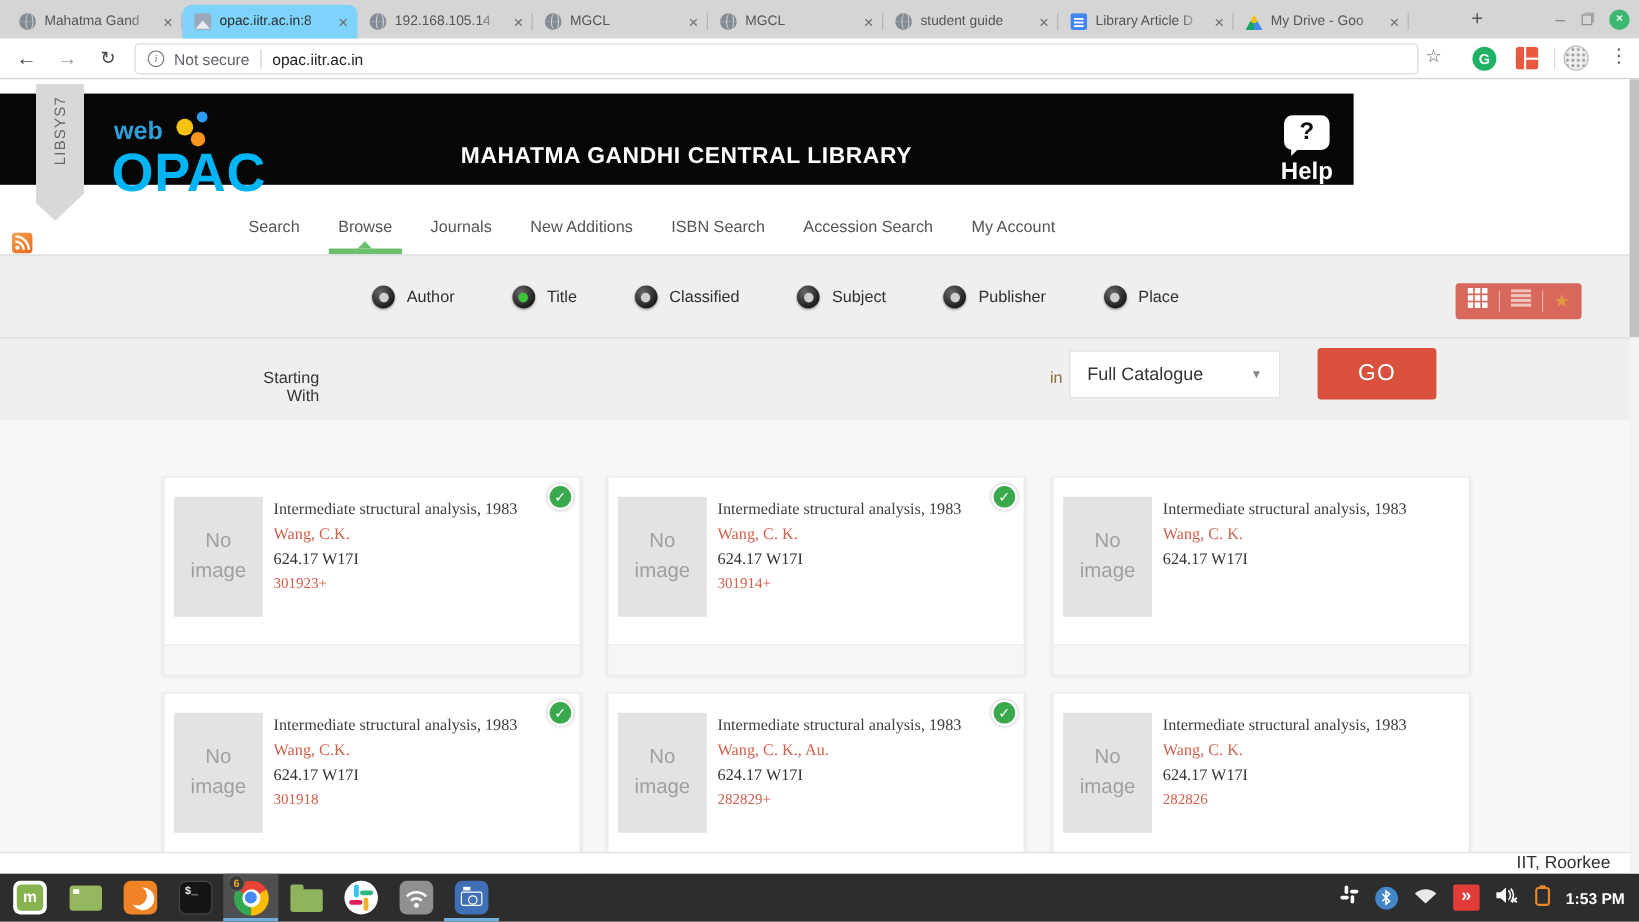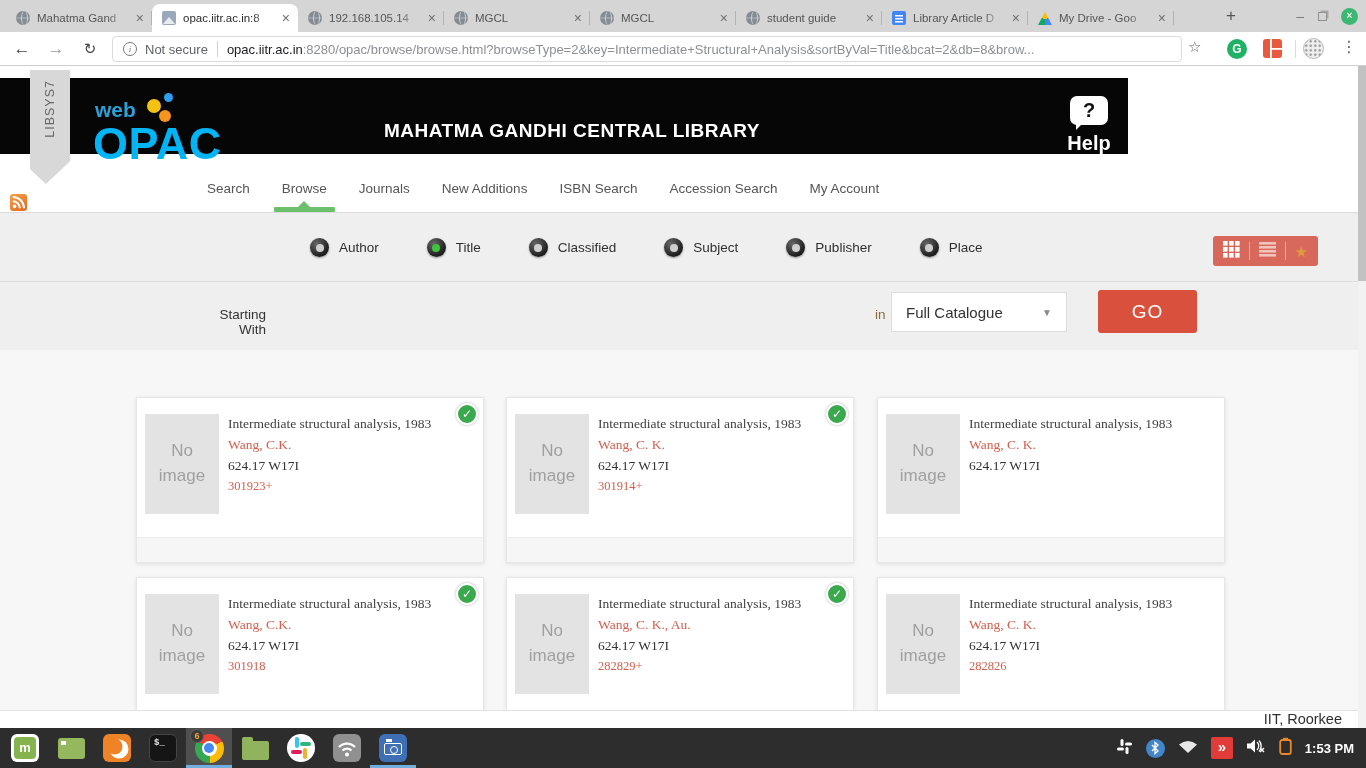--- a/index.html
+++ b/index.html
@@ -5,21 +5,21 @@
   * { margin:0; padding:0; box-sizing:border-box; }
   html,body { width:1366px; height:768px; overflow:hidden; background:#d5d5d5;
               font-family:"Liberation Sans","DejaVu Sans",sans-serif; }
 
   
   .tabbar { position:absolute; top:0; left:0; width:1366px; height:32px; background:#d5d5d5; }
   .tabs { position:absolute; left:6px; top:4px; display:flex; height:28px; }
   .tab { width:146px; height:28px; display:flex; align-items:center; gap:7px; padding:0 6px 0 10px;
          font-size:11.5px; color:#555; position:relative; cursor:default; }
   .tab:not(.active)::after { content:""; position:absolute; right:0; top:7px; width:1px; height:14px; background:#b3b3b3; }
-  .tab.active { background:#ffffff; border-radius:8px 8px 0 0; color:#2b2b2b; z-index:2; }
+  .tab.active { background:#7dd3fc; border-radius:8px 8px 0 0; color:#2b2b2b; z-index:2; }
   .tab.active::after { display:none; }
   .tab-title { flex:1; white-space:nowrap; overflow:hidden;
                -webkit-mask-image:linear-gradient(90deg,#000 78%,transparent);
                mask-image:linear-gradient(90deg,#000 78%,transparent); }
   .tab-close { color:#6f6f6f; font-size:14px; line-height:14px; padding:0 2px; }
   .fi { width:14px; height:14px; flex:0 0 auto; }
   .fi-globe { border-radius:50%; background:#848b93;
               background-image:linear-gradient(#848b93 45%,#9aa1a8 45%,#9aa1a8 55%,#848b93 55%); position:relative; }
   .fi-globe::after { content:""; position:absolute; left:4.5px; top:0; width:5px; height:14px;
                      border-left:1px solid #cfd3d6; border-right:1px solid #cfd3d6; border-radius:50%; }
@@ -259,21 +259,20 @@
 
 <div class="addressbar">
   <div class="nav-arrow ab-back">←</div>
   <div class="nav-arrow ab-fwd">→</div>
   <div class="nav-arrow ab-reload">↻</div>
   <div class="urlfield">
     <span class="info-ic">i</span>
     <span class="sec-label">Not secure</span>
     <span class="url-sep"></span>
     <span class="url-host">opac.iitr.ac.in</span>
-    <span class="url-path">:8280/opac/browse/browse.html?browseType=2&amp;key=Intermediate+Structural+Analysis&amp;sortByVal=Title&amp;bcat=2&amp;db=8&amp;brow...</span>
   </div>
   <span class="ab-star">☆</span>
   <span class="ab-gram">G</span>
   <span class="ab-ext"></span>
   <span class="ab-div"></span>
   <span class="ab-avatar"></span>
   <span class="ab-menu">⋮</span>
 </div>
 
 <div class="page">

